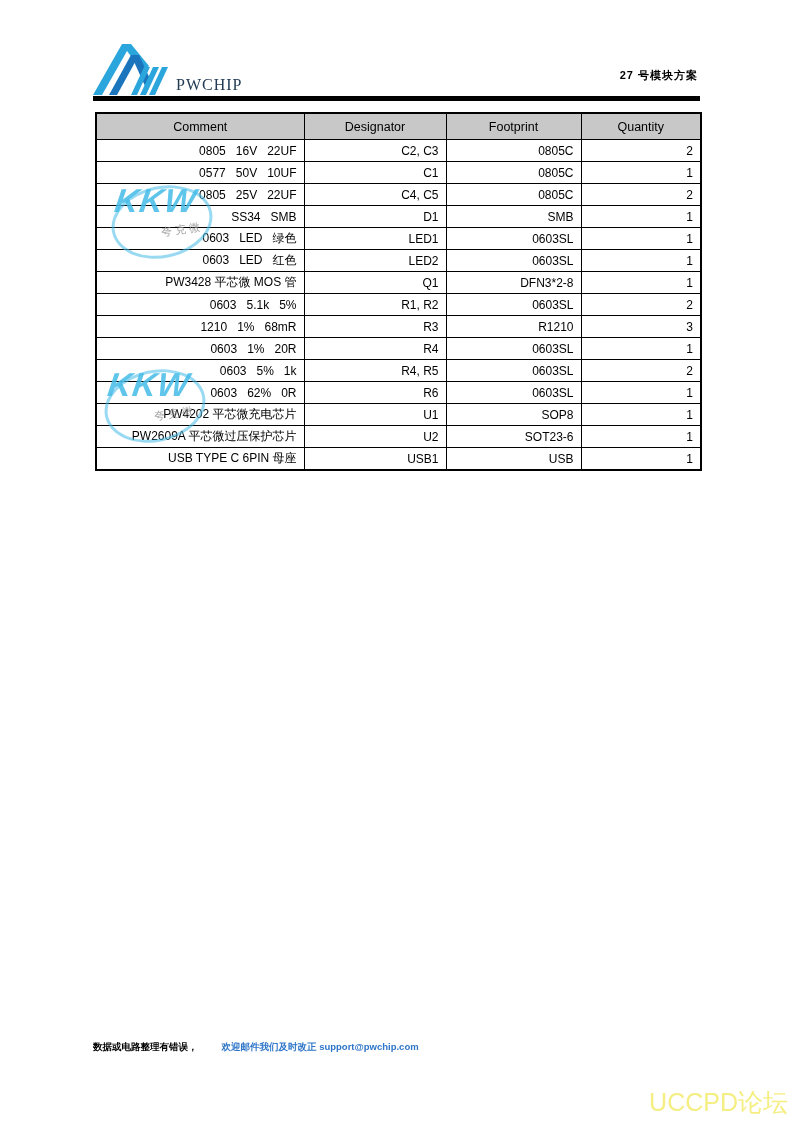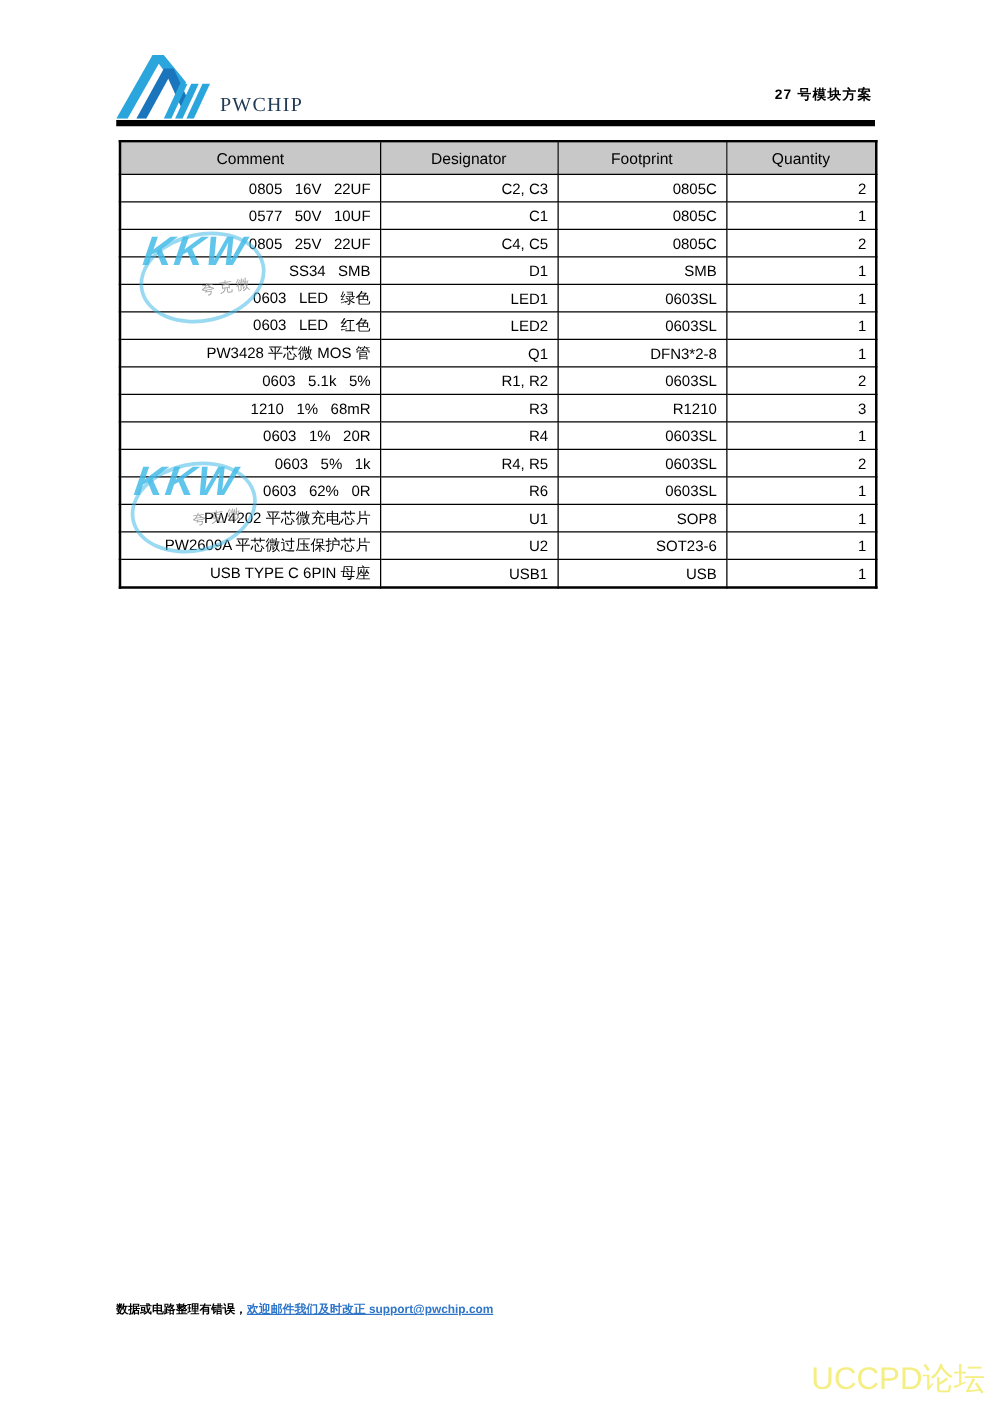--- a/index.html
+++ b/index.html
@@ -94,22 +94,22 @@
   }
 
   
   .page-footer {
     position:absolute; left:93px; top:1041px;
     font-size:9.5px; font-weight:bold;
     white-space:nowrap;
   }
   .footer-link {
     color:var(--link-blue);
-    text-decoration:underline;
     cursor:pointer;
+    margin-left:24px;
   }
 
   
   .forum-mark {
     position:absolute; right:5px; top:1086px;
     font-size:25px;
     color:var(--forum-yellow);
     letter-spacing:0px;
   }
 </style>

